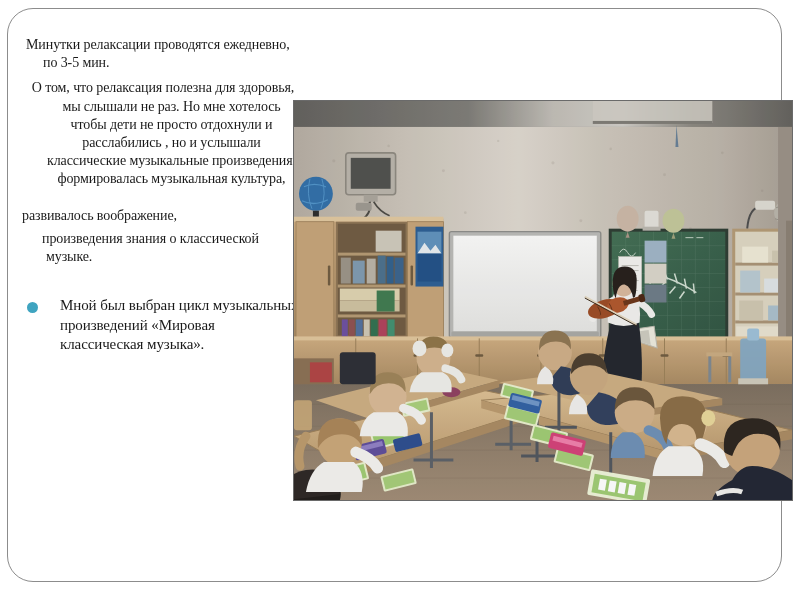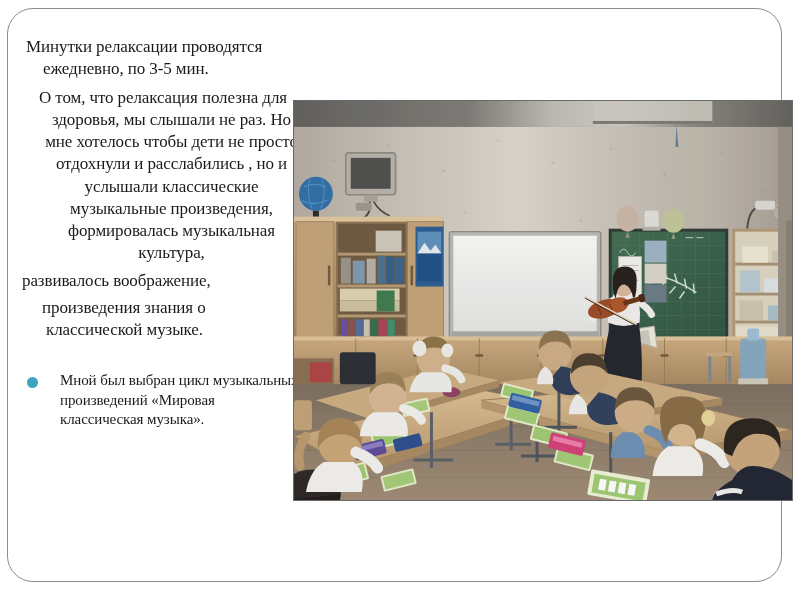--- a/index.html
+++ b/index.html
@@ -36,32 +36,32 @@
 
   
   .text-column {
     position: absolute;
     left: 18px;
     top: 36px;
     width: 282px;
     color: #1a1a1a;
   }
   .para {
-    font-size: 17px;
+    font-size: 14px;
     line-height: 1.30;
     margin: 0 0 3px 0;
     padding-left: 25px;
     text-indent: -17px;
     letter-spacing: -0.1px;
   }
   .para.p2 { margin-top: 7px; text-align: center; }
   .para.p3 {
     padding-left: 4px;
     text-indent: 0;
-    margin-top: 6px;
+    margin-top: 18px;
   }
   .para.p4 {
     padding-left: 28px;
     text-indent: -4px;
     margin-top: 5px;
   }
 
   .bullet-block {
     position: relative;
     margin-top: 30px;

